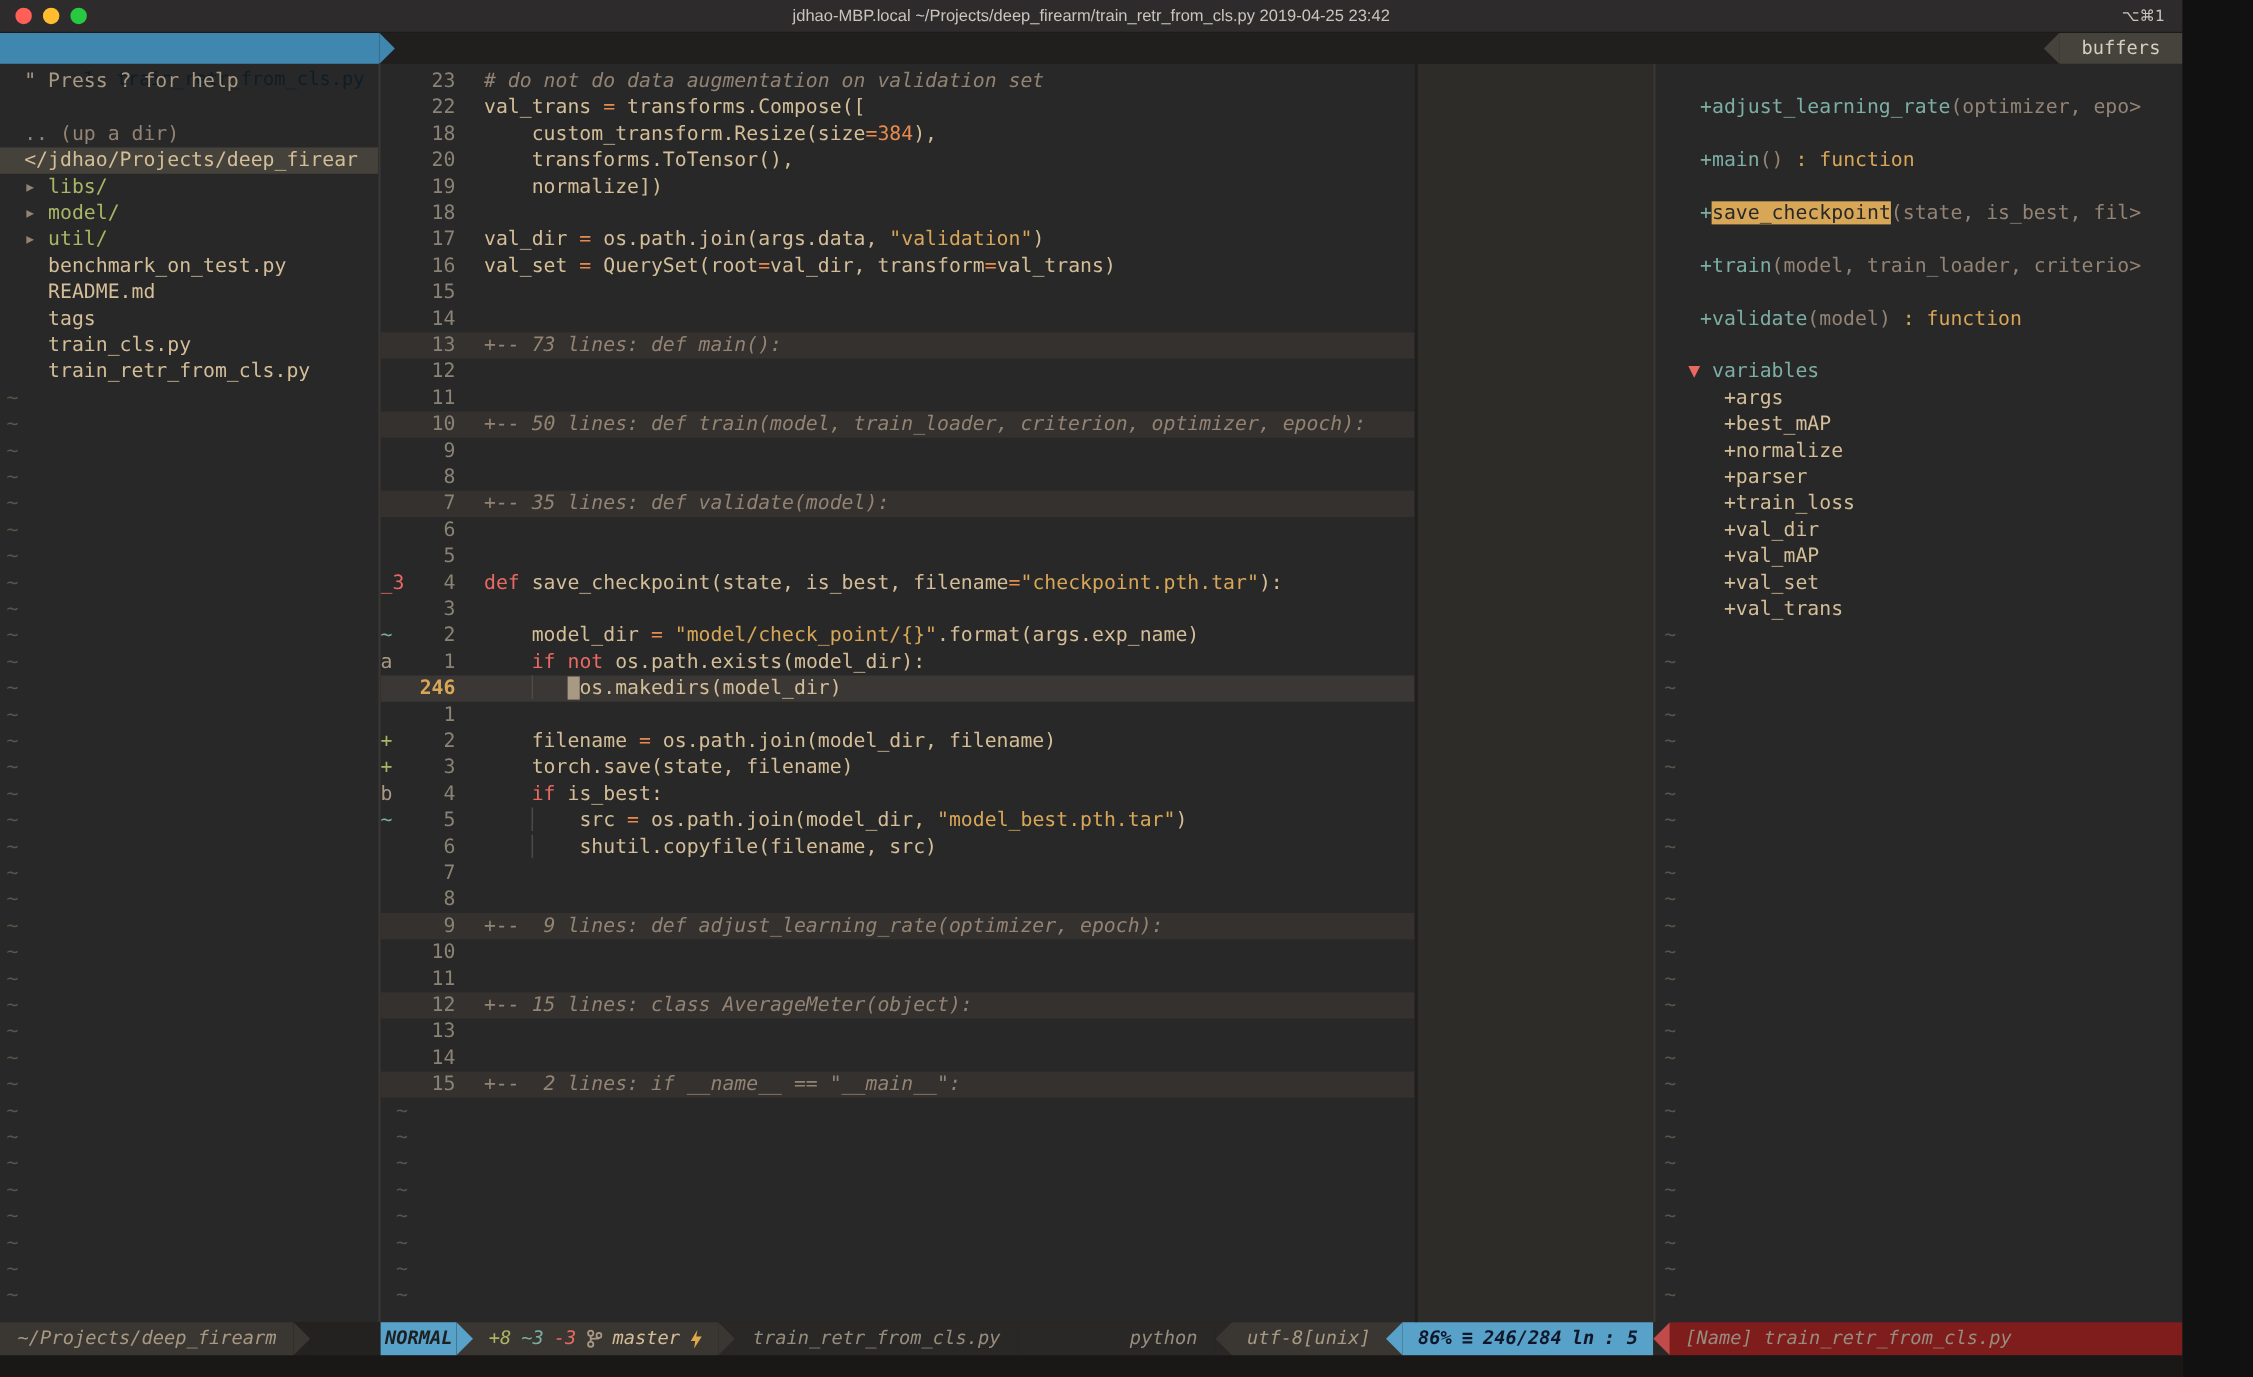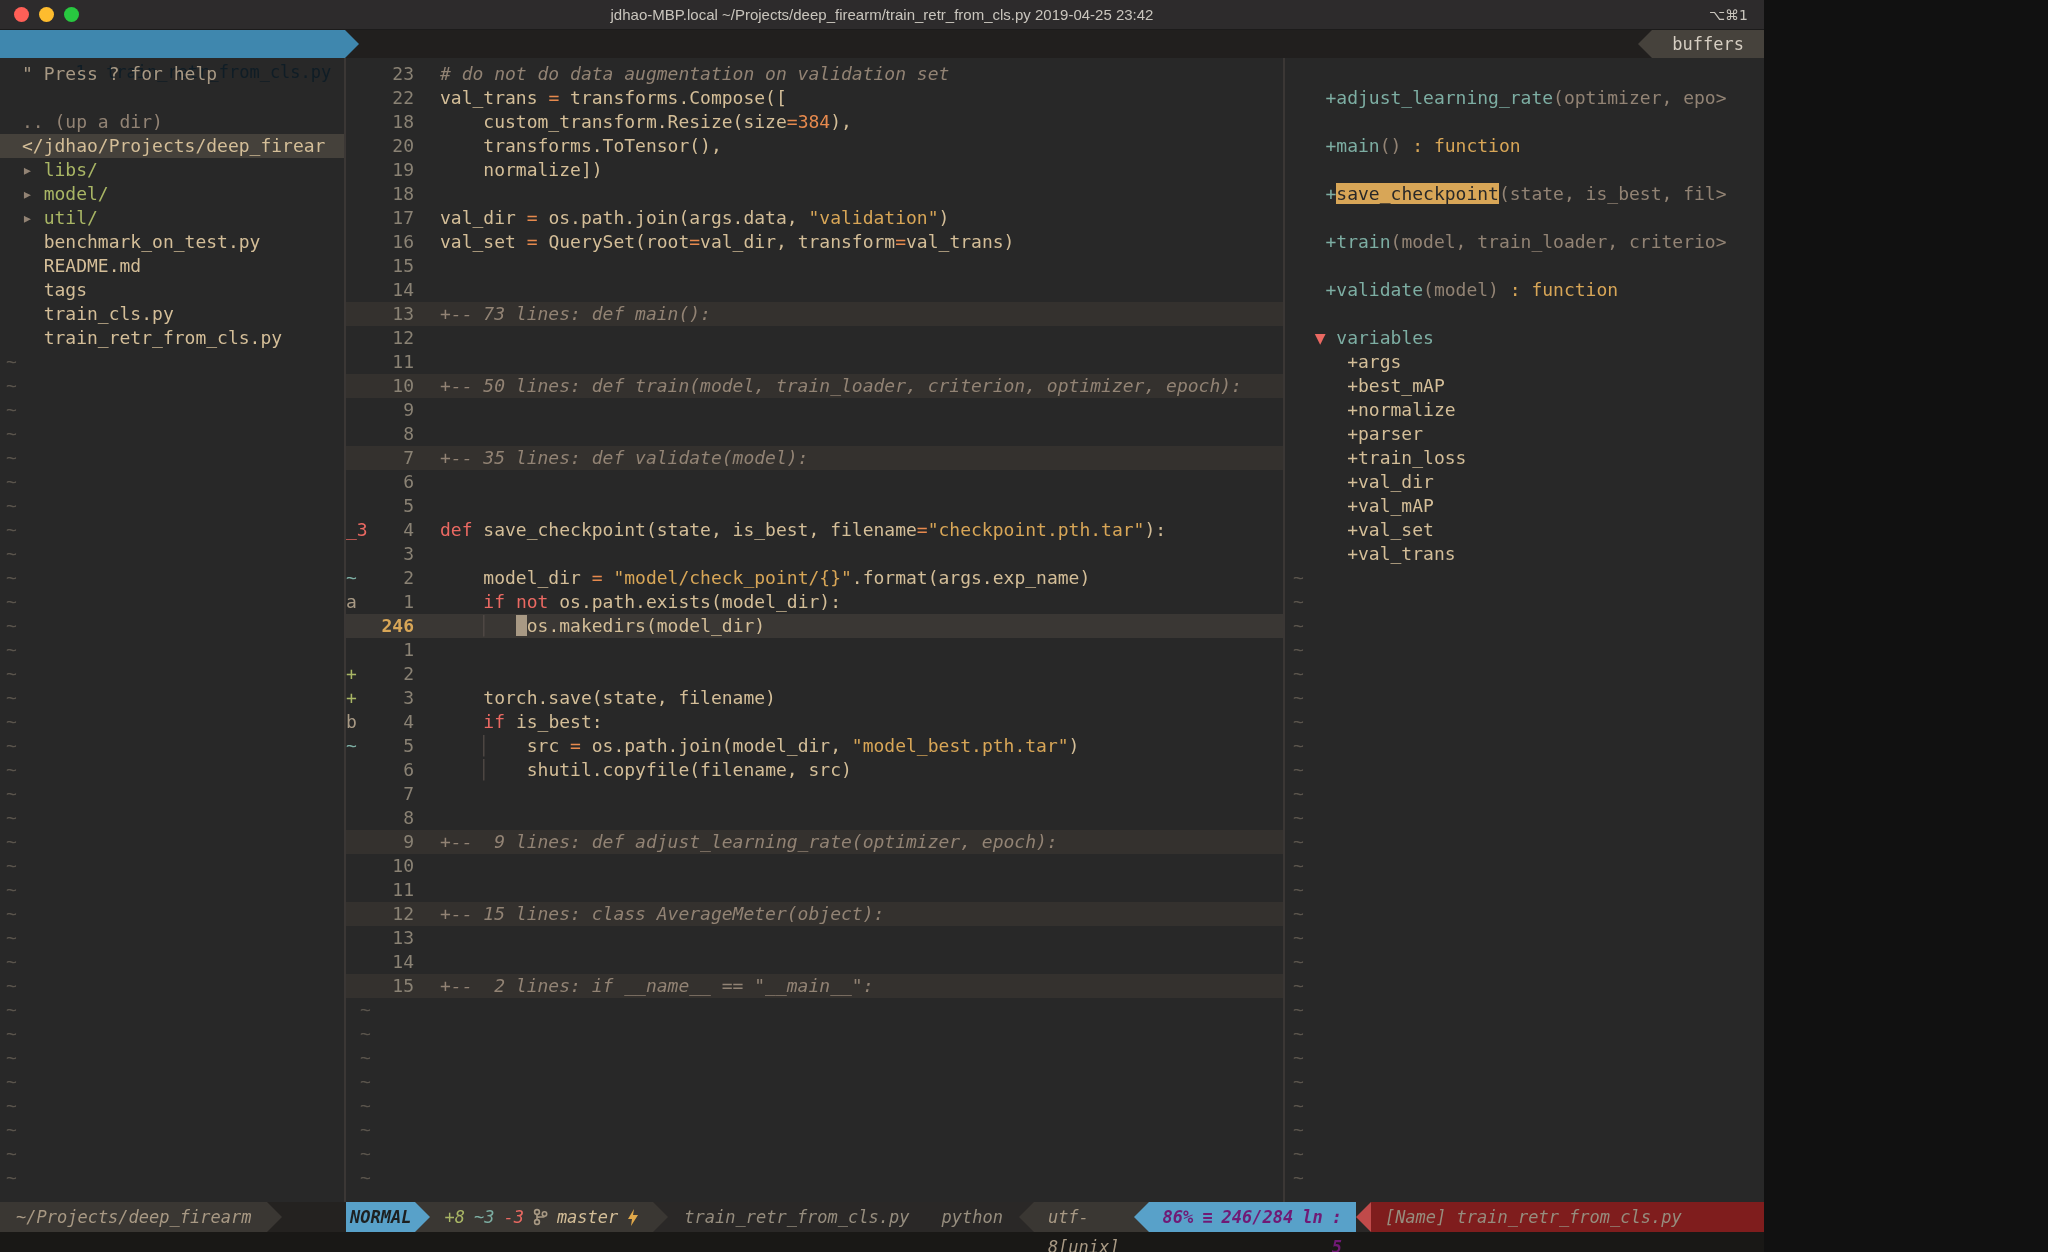--- a/index.html
+++ b/index.html
@@ -1,17 +1,17 @@
 <!DOCTYPE html>
 <html><head>
 <meta charset="utf-8">
 <style>
   * { margin:0; padding:0; box-sizing:border-box; }
   html,body { background:#111; }
-  .screen { width:1764px; height:1252px; background:#282828; overflow:hidden; position:relative;
+  .screen { width:1984px; height:1252px; background:#282828; overflow:hidden; position:relative;
             font-family:"DejaVu Sans Mono","Liberation Mono",monospace; }
 
   
   .titlebar { height:30px; background:#2d2b2c; border-bottom:1px solid #1c1b1b; position:relative;
               font-family:"Liberation Sans","DejaVu Sans",sans-serif; }
   .traffic { position:absolute; left:14px; top:7px; display:flex; gap:10px; }
   .tl { width:15px; height:15px; border-radius:50%; }
   .tl-close { background:#ff5f57; } .tl-min { background:#febc2e; } .tl-zoom { background:#28c840; }
   .win-title { position:absolute; left:0; right:0; top:0; height:30px; line-height:30px;
                text-align:center; color:#c9c5bd; font-size:15px; }
@@ -92,21 +92,21 @@
   .sl-info { background:#3a3733; color:#d4be98; padding:0 14px; display:flex; align-items:center; gap:9px; }
   .sl-info span { line-height:30px; }
   .hk-add { color:#a9b665; } .hk-mod { color:#7daea3; } .hk-del { color:#ea6962; }
   .arr-info { border-left:15px solid #3a3733; background:#2a2827; }
   .sl-file { background:#2a2827; color:#968d7e; padding:0 16px; }
   .sl-spacer { flex:1; background:#2a2827; }
   .sl-ft { background:#2a2827; color:#968d7e; padding:0 16px; }
   .arr-enc { border-right:15px solid #3a3733; background:#2a2827; }
   .sl-enc { background:#3a3733; color:#a89984; padding:0 14px; }
   .arr-pos { border-right:15px solid #58a1c9; background:#3a3733; }
-  .sl-pos { background:#58a1c9; color:#701a75; font-weight:bold; padding:0 14px; display:flex; gap:9px; }
+  .sl-pos { background:#58a1c9; color:#0f172a; font-weight:bold; padding:0 14px; display:flex; gap:9px; }
   .arr-tagbar { border-right:15px solid #c14a4a; background:#2a2827; }
   .sl-tagtext { background:#7f1d1d; color:#968d7e; padding:0 14px; flex:1; }
 
   .cmdline { height:20px; background:#191816; }
 </style>
 </head>
 <body>
 
 <div class="screen">
 
@@ -201,21 +201,21 @@
           <div class="row code-row"><span class="sign"></span><span class="num">8</span><span class="ctext"></span></div>
           <div class="row code-row bg-fold"><span class="sign"></span><span class="num">7</span><span class="ctext"><span class="sg-f">+-- 35 lines: def validate(model):</span></span></div>
           <div class="row code-row"><span class="sign"></span><span class="num">6</span><span class="ctext"></span></div>
           <div class="row code-row"><span class="sign"></span><span class="num">5</span><span class="ctext"></span></div>
           <div class="row code-row"><span class="sign sg-k">_3</span><span class="num">4</span><span class="ctext"><span class="sg-k">def</span><span class="sg-t"> save_checkpoint(state, is_best, filename</span><span class="sg-o">=</span><span class="sg-s">"checkpoint.pth.tar"</span><span class="sg-t">):</span></span></div>
           <div class="row code-row"><span class="sign"></span><span class="num">3</span><span class="ctext"></span></div>
           <div class="row code-row"><span class="sign sg-tag">~</span><span class="num">2</span><span class="ctext"><span class="sg-t">    model_dir </span><span class="sg-o">=</span><span class="sg-t"> </span><span class="sg-s">"model/check_point/{}"</span><span class="sg-t">.format(args.exp_name)</span></span></div>
           <div class="row code-row"><span class="sign sg-nthelp">a</span><span class="num">1</span><span class="ctext"><span class="sg-t">    </span><span class="sg-k">if</span><span class="sg-t"> </span><span class="sg-k">not</span><span class="sg-t"> os.path.exists(model_dir):</span></span></div>
           <div class="row code-row bg-cursorline"><span class="sign"></span><span class="num num-cur">246</span><span class="ctext"><span class="sg-t">    </span><span class="sg-gd">▏</span><span class="sg-t">  </span><span class="sg-cur"> </span><span class="sg-t">os.makedirs(model_dir)</span></span></div>
           <div class="row code-row"><span class="sign"></span><span class="num">1</span><span class="ctext"></span></div>
-          <div class="row code-row"><span class="sign sg-ntdir">+</span><span class="num">2</span></div>
+          <div class="row code-row"><span class="sign sg-ntdir">+</span><span class="num">2</span><span class="ctext"><span class="sg-t">    filename </span><span class="sg-o">=</span><span class="sg-t"> os.path.join(model_dir, filename)</span></span></div>
           <div class="row code-row"><span class="sign sg-ntdir">+</span><span class="num">3</span><span class="ctext"><span class="sg-t">    torch.save(state, filename)</span></span></div>
           <div class="row code-row"><span class="sign sg-nthelp">b</span><span class="num">4</span><span class="ctext"><span class="sg-t">    </span><span class="sg-k">if</span><span class="sg-t"> is_best:</span></span></div>
           <div class="row code-row"><span class="sign sg-tag">~</span><span class="num">5</span><span class="ctext"><span class="sg-t">    </span><span class="sg-gd">▏</span><span class="sg-t">   src </span><span class="sg-o">=</span><span class="sg-t"> os.path.join(model_dir, </span><span class="sg-s">"model_best.pth.tar"</span><span class="sg-t">)</span></span></div>
           <div class="row code-row"><span class="sign"></span><span class="num">6</span><span class="ctext"><span class="sg-t">    </span><span class="sg-gd">▏</span><span class="sg-t">   shutil.copyfile(filename, src)</span></span></div>
           <div class="row code-row"><span class="sign"></span><span class="num">7</span><span class="ctext"></span></div>
           <div class="row code-row"><span class="sign"></span><span class="num">8</span><span class="ctext"></span></div>
           <div class="row code-row bg-fold"><span class="sign"></span><span class="num">9</span><span class="ctext"><span class="sg-f">+--  9 lines: def adjust_learning_rate(optimizer, epoch):</span></span></div>
           <div class="row code-row"><span class="sign"></span><span class="num">10</span><span class="ctext"></span></div>
           <div class="row code-row"><span class="sign"></span><span class="num">11</span><span class="ctext"></span></div>
           <div class="row code-row bg-fold"><span class="sign"></span><span class="num">12</span><span class="ctext"><span class="sg-f">+-- 15 lines: class AverageMeter(object):</span></span></div>

